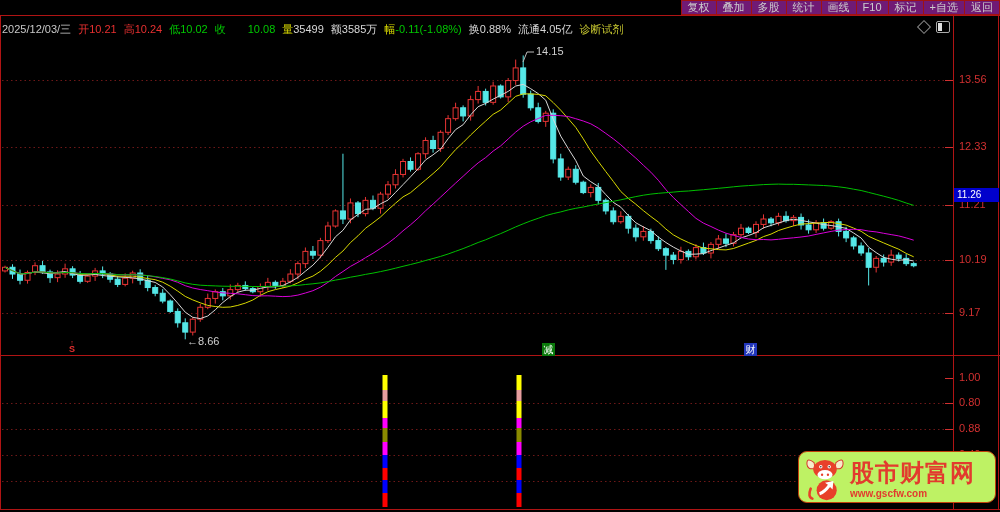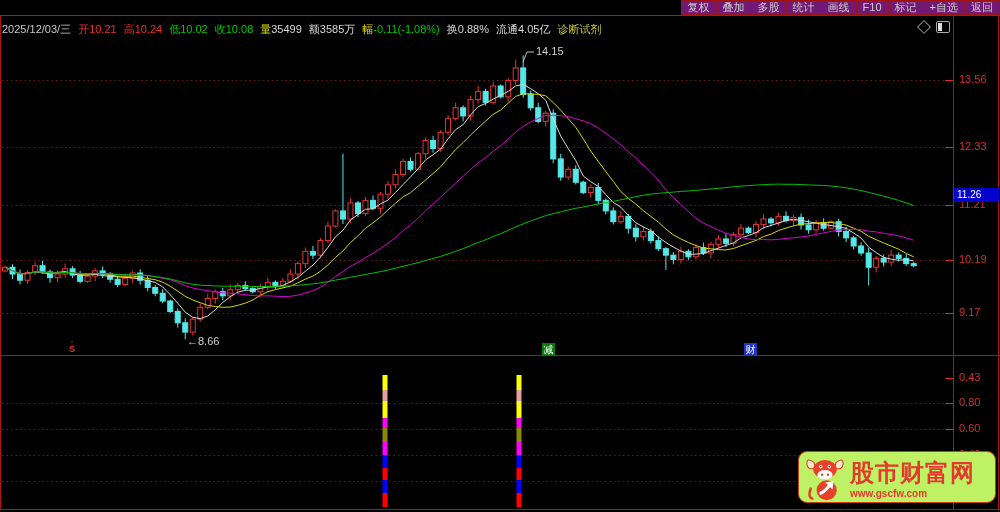--- a/index.html
+++ b/index.html
@@ -71,21 +71,21 @@
       </div>
   </div>
 
 
   <div class="inforow row-ohlc">
     <span style="color:#c8c8c8">2025/12/03/三</span>
 
   <span><span style="color: rgb(232, 48, 48);">开</span><span style="color: rgb(232, 48, 48);">10.21</span></span>
       <span><span style="color: rgb(232, 48, 48);">高</span><span style="color: rgb(232, 48, 48);">10.24</span></span>
       <span><span style="color: rgb(0, 200, 0);">低</span><span style="color: rgb(0, 200, 0);">10.02</span></span>
-      <span><span style="color: rgb(0, 200, 0);">收</span><span style="color: rgb(0, 200, 0);">10.08</span></span>
+      <span><span style="color: rgb(0, 200, 0);">收</span><span style="color: rgb(0, 200, 0); margin-left: 22px;">10.08</span></span>
       <span><span style="color: rgb(216, 216, 0);">量</span><span style="color: rgb(216, 216, 216);">35499</span></span>
       <span><span style="color: rgb(216, 216, 216);">额</span><span style="color: rgb(216, 216, 216);">3585万</span></span>
       <span><span style="color: rgb(216, 216, 0);">幅</span><span style="color: rgb(0, 200, 0);">-0.11(-1.08%)</span></span>
       <span><span style="color: rgb(216, 216, 216);">换</span><span style="color: rgb(216, 216, 216);">0.88%</span></span>
       <span><span style="color: rgb(216, 216, 216);">流通</span><span style="color: rgb(216, 216, 216);">4.05亿</span></span>
       <span><span style="color: rgb(200, 200, 48);">诊断试剂</span></span>
     </div>
 
   <div class="mini-icons">
     <span class="diamond-icon"></span>
@@ -398,23 +398,23 @@
         <polyline points="523,62 527,52 534,52" fill="none" stroke="#bbb"></polyline>
       </g>
     </svg>
 
   <div id="label-layer">
       <div class="axlabel" style="top: 73px;">13.56</div>
       <div class="axlabel" style="top: 140px;">12.33</div>
       <div class="axlabel" style="top: 198px;">11.21</div>
       <div class="axlabel" style="top: 253px;">10.19</div>
       <div class="axlabel" style="top: 306px;">9.17</div>
-      <div class="axlabel" style="top: 371px;">0.43</div>
+      <div class="axlabel" style="top: 371px;">1.00</div>
       <div class="axlabel" style="top: 396px;">0.80</div>
-      <div class="axlabel" style="top: 422px;">0.60</div>
+      <div class="axlabel" style="top: 422px;">0.88</div>
       <div class="axlabel" style="top: 448px;">0.40</div>
       <div class="axlabel" style="top: 474px;">0.20</div>
     </div>
 
   <div class="curprice">11.26</div>
 
   <div class="anno" style="left:536px;top:45px;">14.15</div>
   <div class="anno" style="left:187px;top:335px;">←8.66</div>
   <div class="sell-marker">
     <span class="arr">↑</span>

